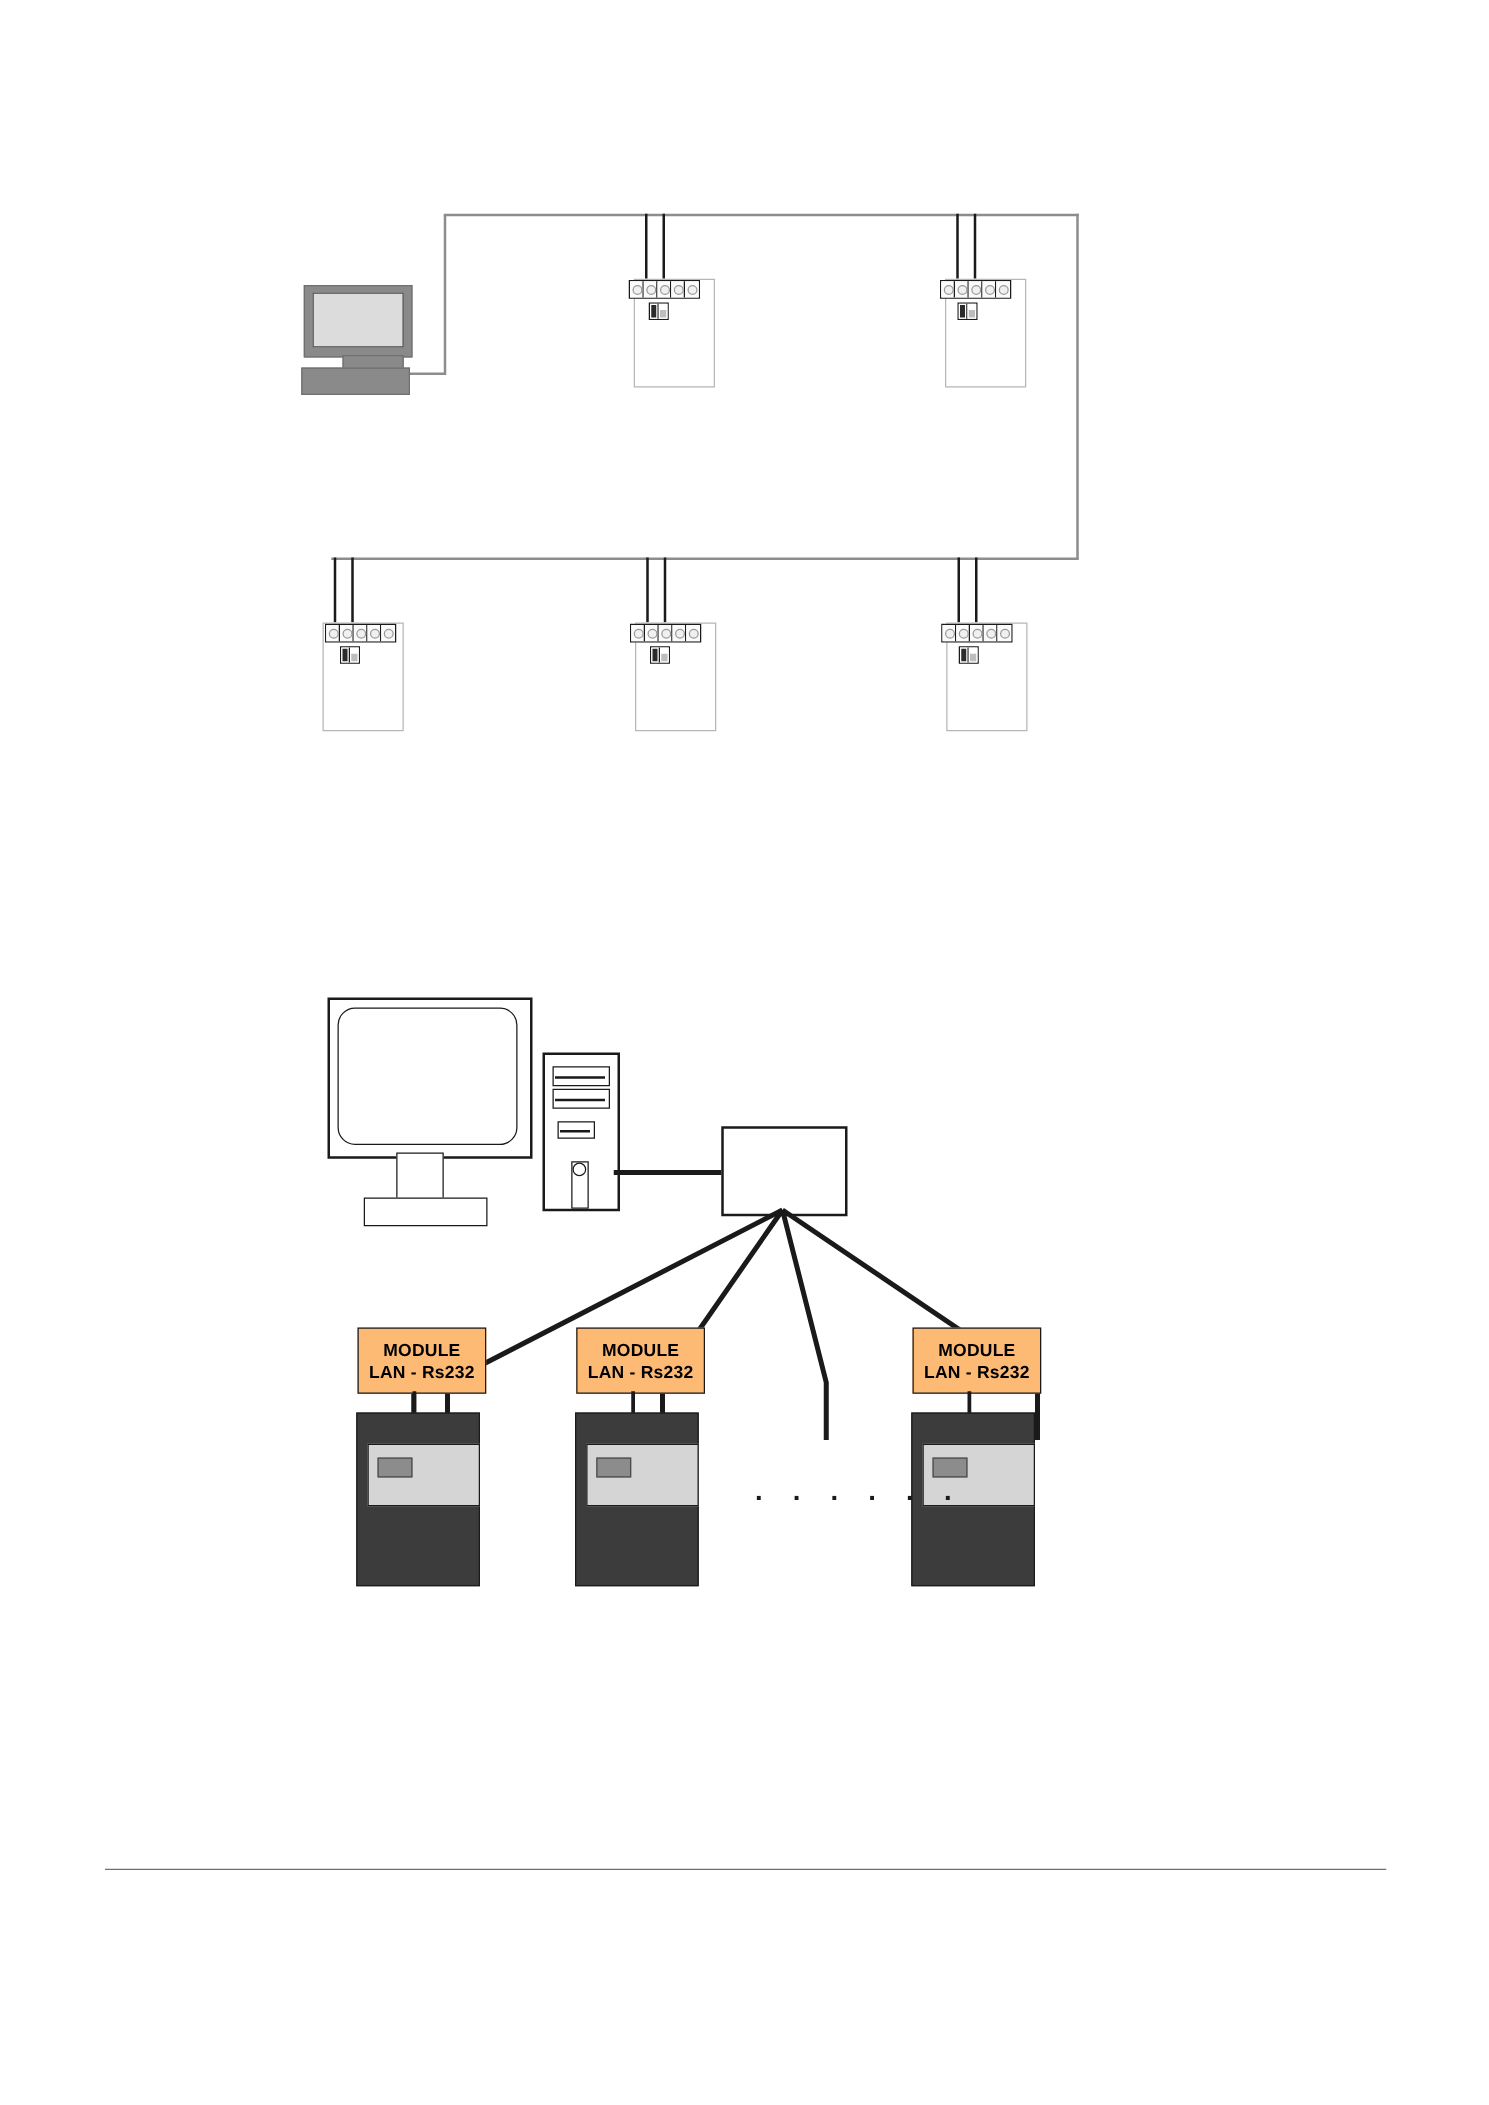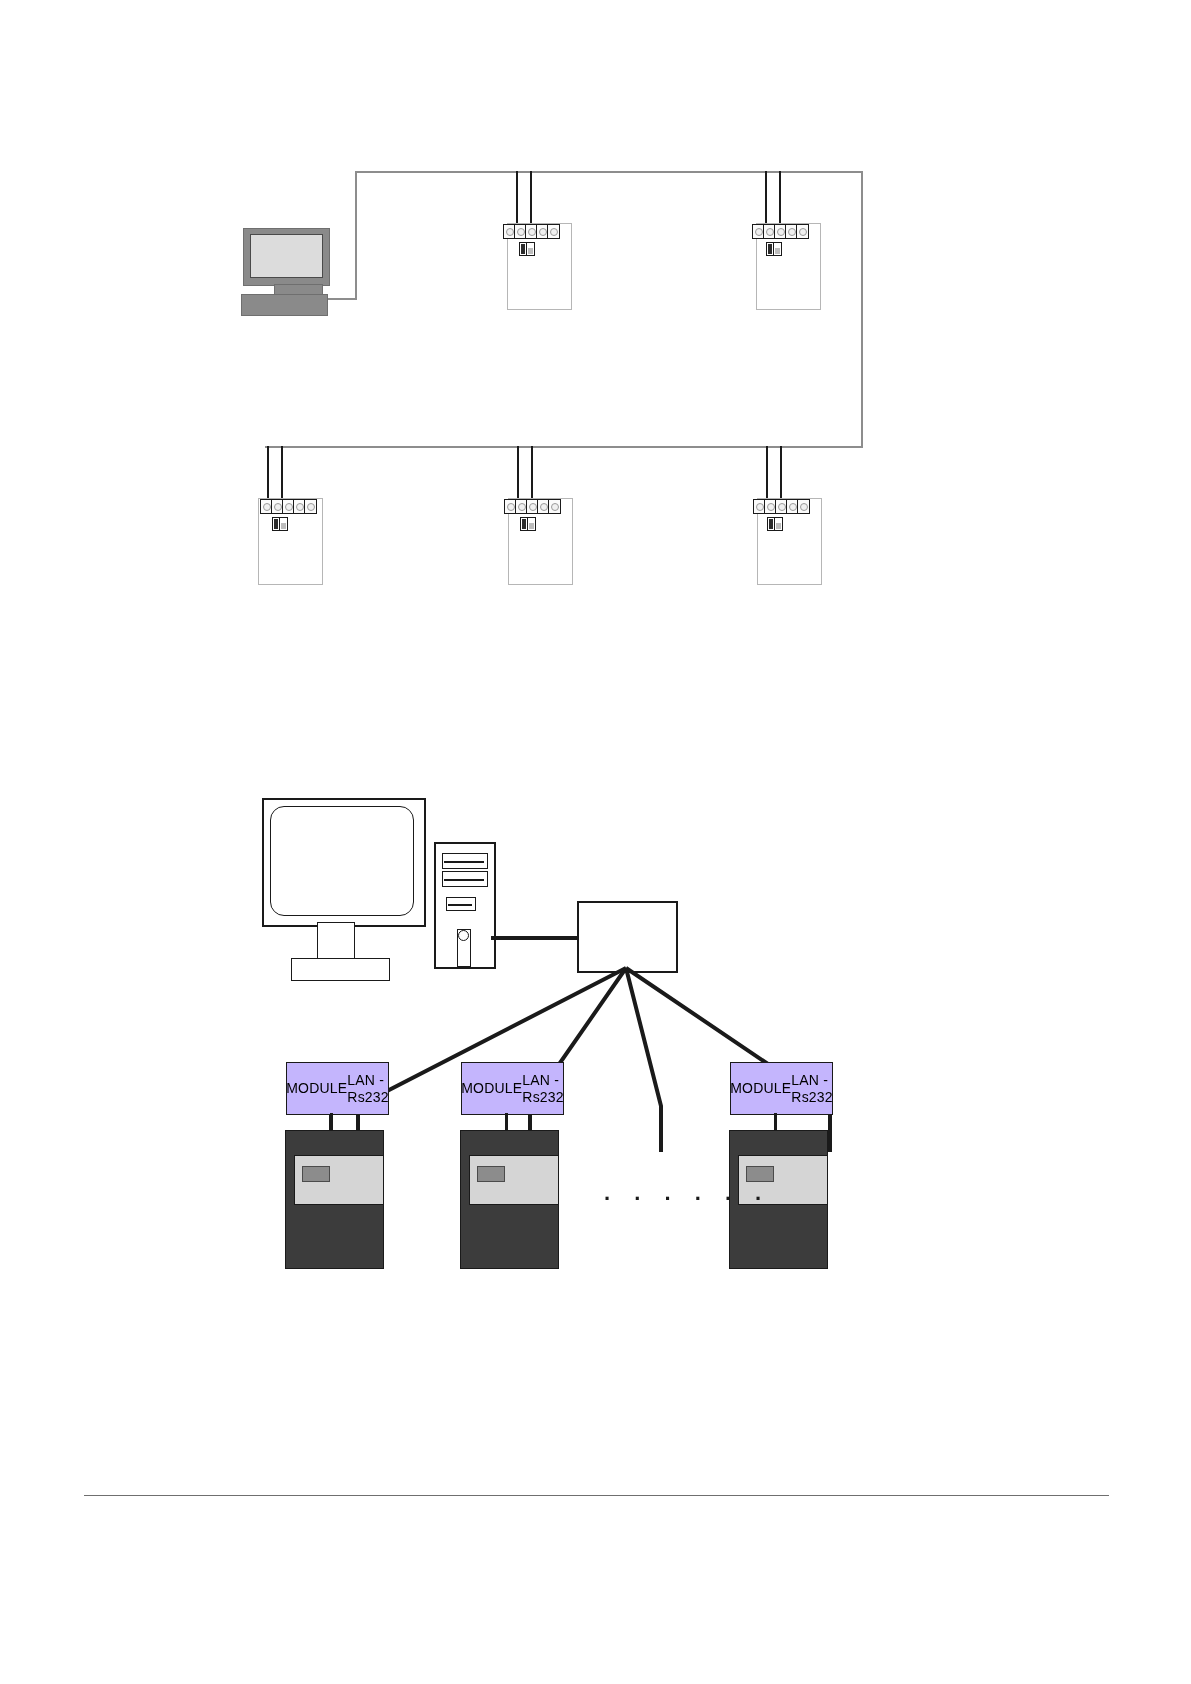--- a/index.html
+++ b/index.html
@@ -156,27 +156,27 @@
     border-radius: 50%;
     background: #ffffff;
   }
   .hub {
     position: absolute;
     background: #ffffff;
     border: 2px solid #1a1a1a;
   }
   .mod-label {
     position: absolute;
-    background: #c4b5fd;
+    background: #fdba74;
     border: 1px solid #1a1a1a;
     display: flex;
-    flex-direction: row;
+    flex-direction: column;
     align-items: center;
     justify-content: center;
-    font-weight: normal;
+    font-weight: bold;
     font-size: 14px;
     line-height: 17px;
     color: #000;
     letter-spacing: 0.2px;
   }
   .machine {
     position: absolute;
     background: #3c3c3c;
     border: 1px solid #1a1a1a;
   }

